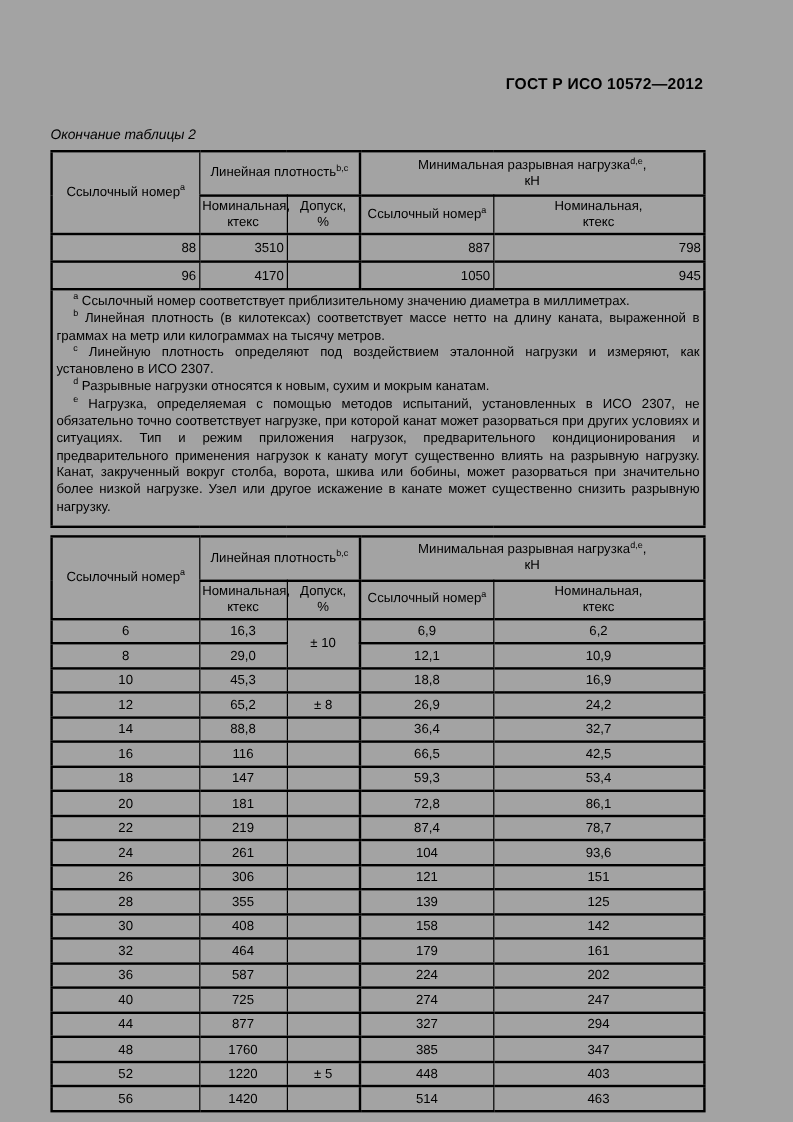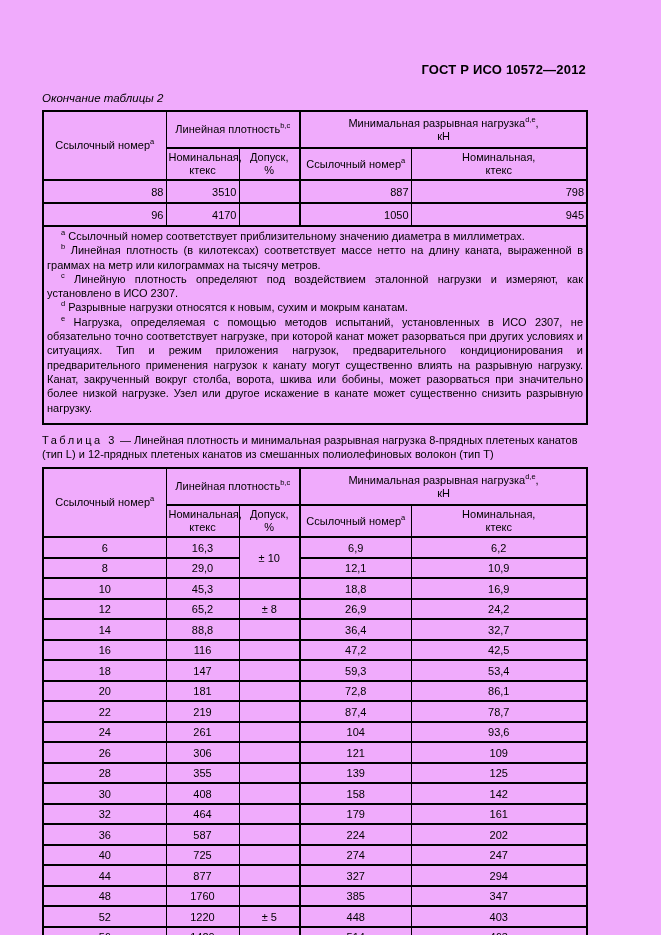--- a/index.html
+++ b/index.html
@@ -1,23 +1,23 @@
 <!DOCTYPE html>
 <html><head>
 <meta charset="utf-8">
 <style>
   html,body { margin:0; padding:0; background:#e8e8e8; }
   .page {
-    width:661px; height:935px; background:#f0abfc; color:#000;
+    width:661px; height:935px; background:#a3a3a3; color:#000;
     font-family:"Liberation Sans", sans-serif; position:relative; overflow:hidden;
     margin:0 auto; box-sizing:border-box;
   }
   .content { position:absolute; left:42px; top:0; width:544px; }
   .doc-header { margin-top:62px; text-align:right; font-weight:700; font-size:13px; letter-spacing:0.2px; }
-  .continuation { margin-top:15px; font-style:italic; font-size:11.5px; }
+  .continuation { margin-top:30px; font-style:italic; font-size:11.5px; }
   table { border-collapse:collapse; width:544px; table-layout:fixed; font-size:11px; margin-top:6px; }
   table, .gost th, .gost td { border:1px solid #000; }
   .gost { border:2px solid #000; }
   .gost th, .gost td { border-top-width:2px; border-bottom-width:2px; padding:1px 2px; text-align:center; vertical-align:middle; }
   .gost th { font-weight:400; white-space:pre-line; line-height:1.18; }
   .gost .sep { border-left-width:2px;margin-left:36px; }
   .gost th.group { height:33px; }
   .gost th.subhead { height:28px; }
   .t2 tbody td { height:19px;text-align:right; }
   .t3 tbody td { height:16.5px; }
@@ -84,25 +84,20 @@
               <div class="fn"><sup>a</sup> Ссылочный номер соответствует приблизительному значению диаметра в миллиметрах.</div>
               <div class="fn"><sup>b</sup> Линейная плотность (в килотексах) соответствует массе нетто на длину каната, выраженной в граммах на метр или килограммах на тысячу метров.</div>
               <div class="fn"><sup>c</sup> Линейную плотность определяют под воздействием эталонной нагрузки и измеряют, как установлено в ИСО 2307.</div>
               <div class="fn"><sup>d</sup> Разрывные нагрузки относятся к новым, сухим и мокрым канатам.</div>
               <div class="fn"><sup>e</sup> Нагрузка, определяемая с помощью методов испытаний, установленных в ИСО 2307, не обязательно точно соответствует нагрузке, при которой канат может разорваться при других условиях и ситуациях. Тип и режим приложения нагрузок, предварительного кондиционирования и предварительного применения нагрузок к канату могут существенно влиять на разрывную нагрузку. Канат, закрученный вокруг столба, ворота, шкива или бобины, может разорваться при значительно более низкой нагрузке. Узел или другое искажение в канате может существенно снизить разрывную нагрузку.</div>
             </td>
         </tr>
       </tfoot>
     </table>
 
-    <div class="caption">
-      <span class="caption-label">Таблица 3</span>
-      <span>—</span>
-      <span>Линейная плотность и минимальная разрывная нагрузка 8-прядных плетеных канатов (тип L) и 12-прядных плетеных канатов из смешанных полиолефиновых волокон (тип Т)</span>
-    </div>
 
     <table class="gost t3">
       <colgroup>
         <col style="width:123px">
           <col style="width:73px">
           <col style="width:61px">
           <col style="width:111px">
           <col style="width:176px">
       </colgroup>
       <thead>
@@ -154,21 +149,21 @@
             <td>14</td>
             <td>88,8</td>
             <td></td>
             <td class="sep">36,4</td>
             <td>32,7</td>
           </tr>
           <tr>
             <td>16</td>
             <td>116</td>
             <td></td>
-            <td class="sep">47,2</td>
+            <td class="sep">66,5</td>
             <td>42,5</td>
           </tr>
           <tr>
             <td>18</td>
             <td>147</td>
             <td></td>
             <td class="sep">59,3</td>
             <td>53,4</td>
           </tr>
           <tr>
@@ -190,21 +185,21 @@
             <td>261</td>
             <td></td>
             <td class="sep">104</td>
             <td>93,6</td>
           </tr>
           <tr>
             <td>26</td>
             <td>306</td>
             <td></td>
             <td class="sep">121</td>
-            <td>109</td>
+            <td>151</td>
           </tr>
           <tr>
             <td>28</td>
             <td>355</td>
             <td></td>
             <td class="sep">139</td>
             <td>125</td>
           </tr>
           <tr>
             <td>30</td>

